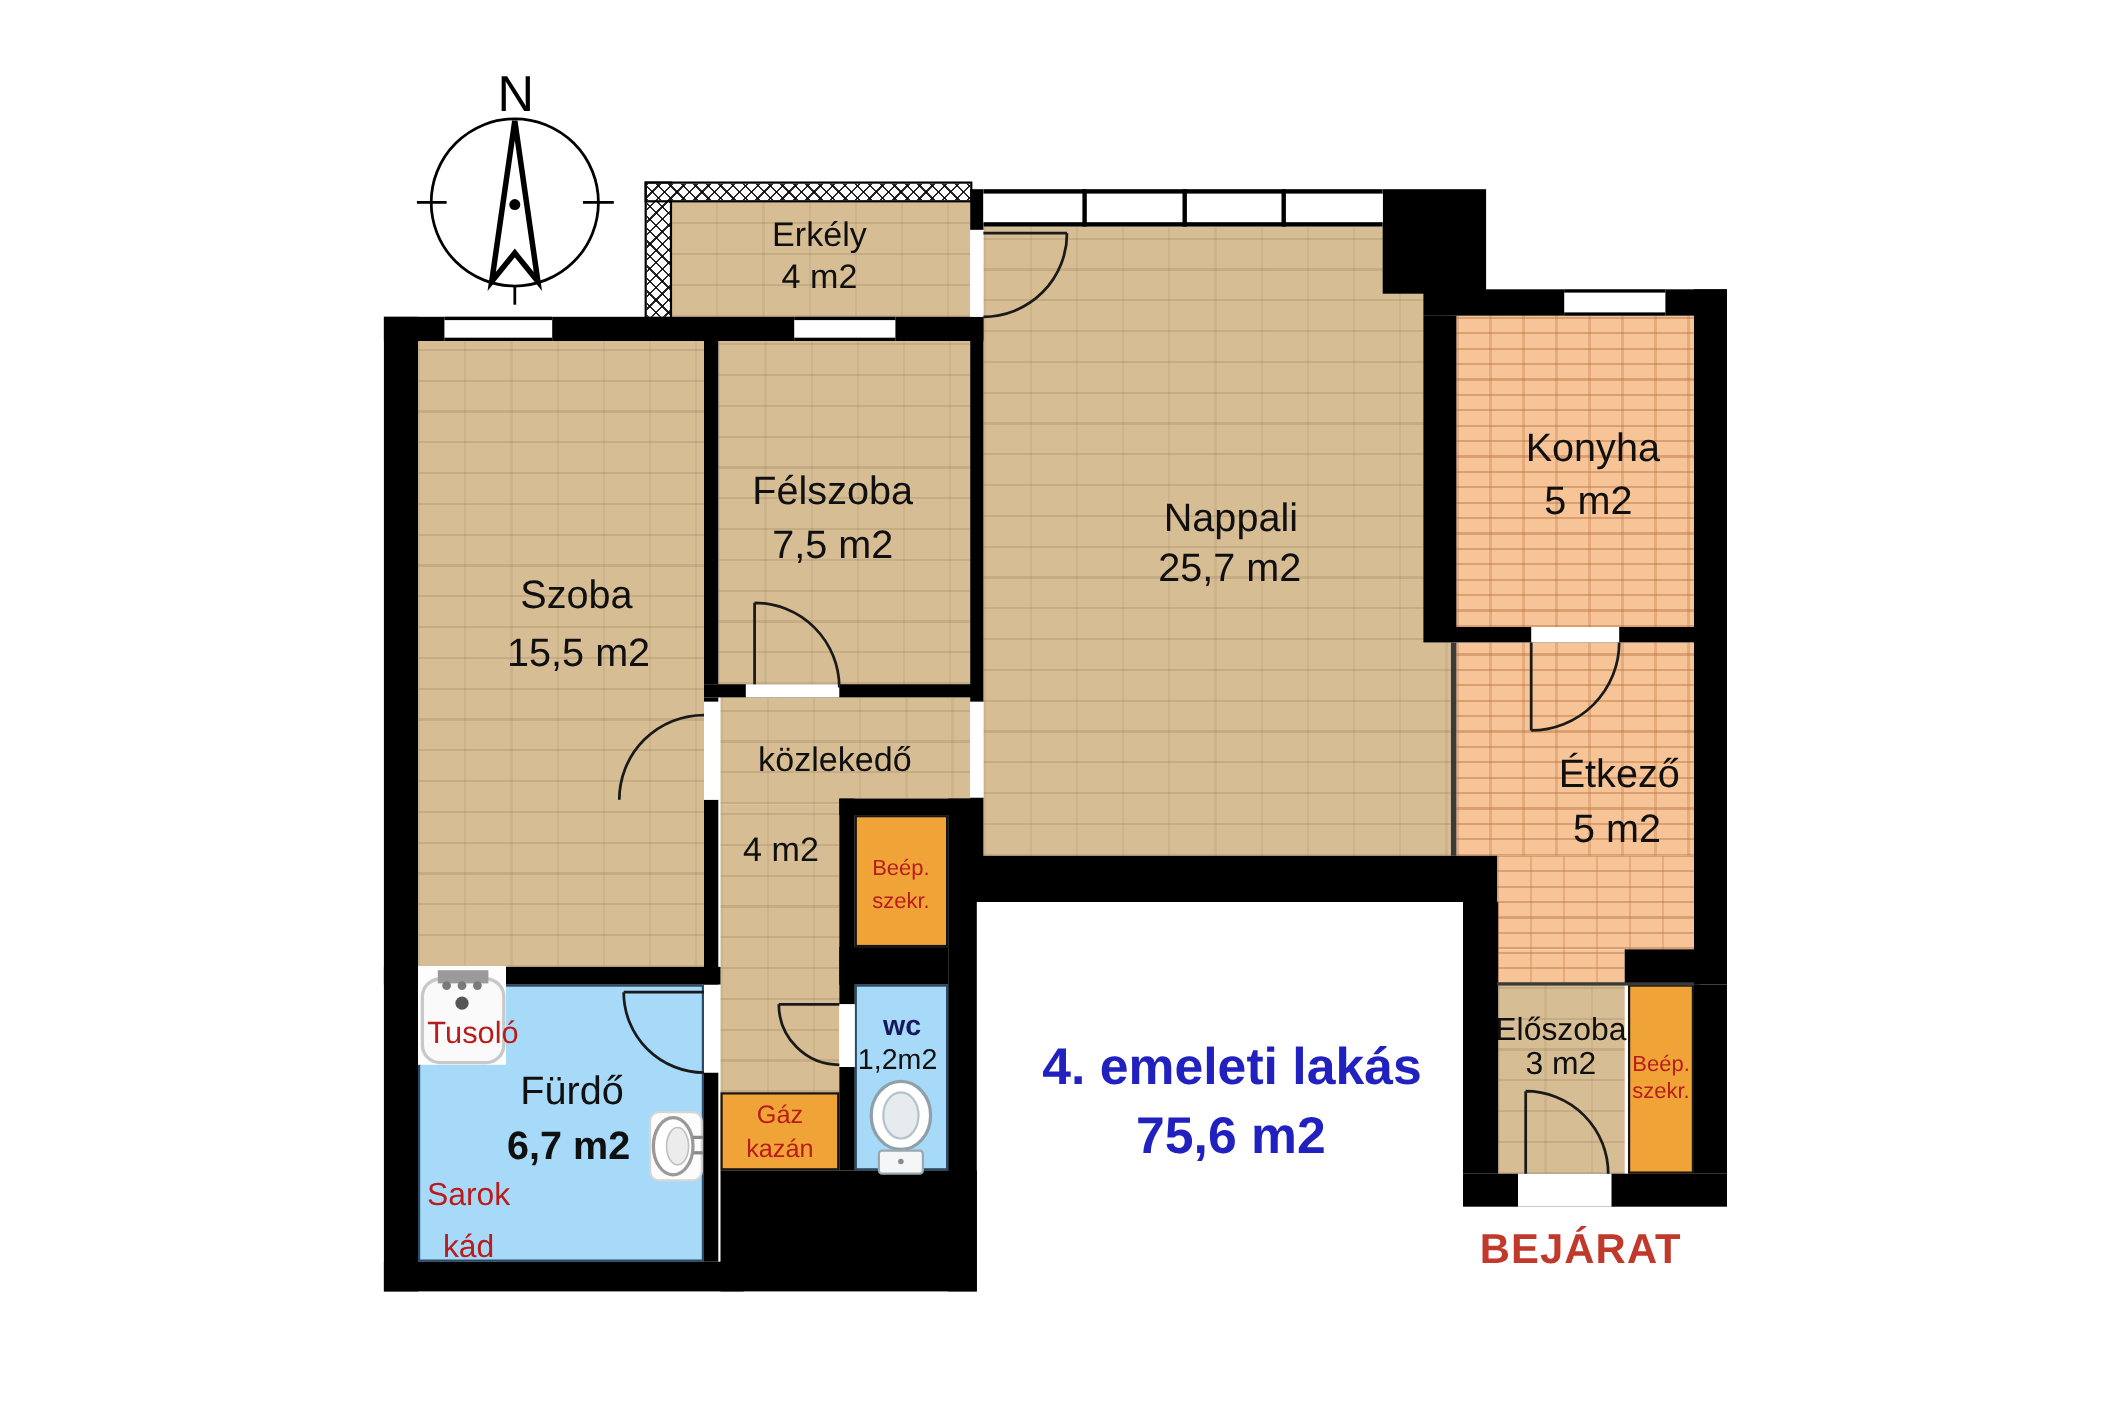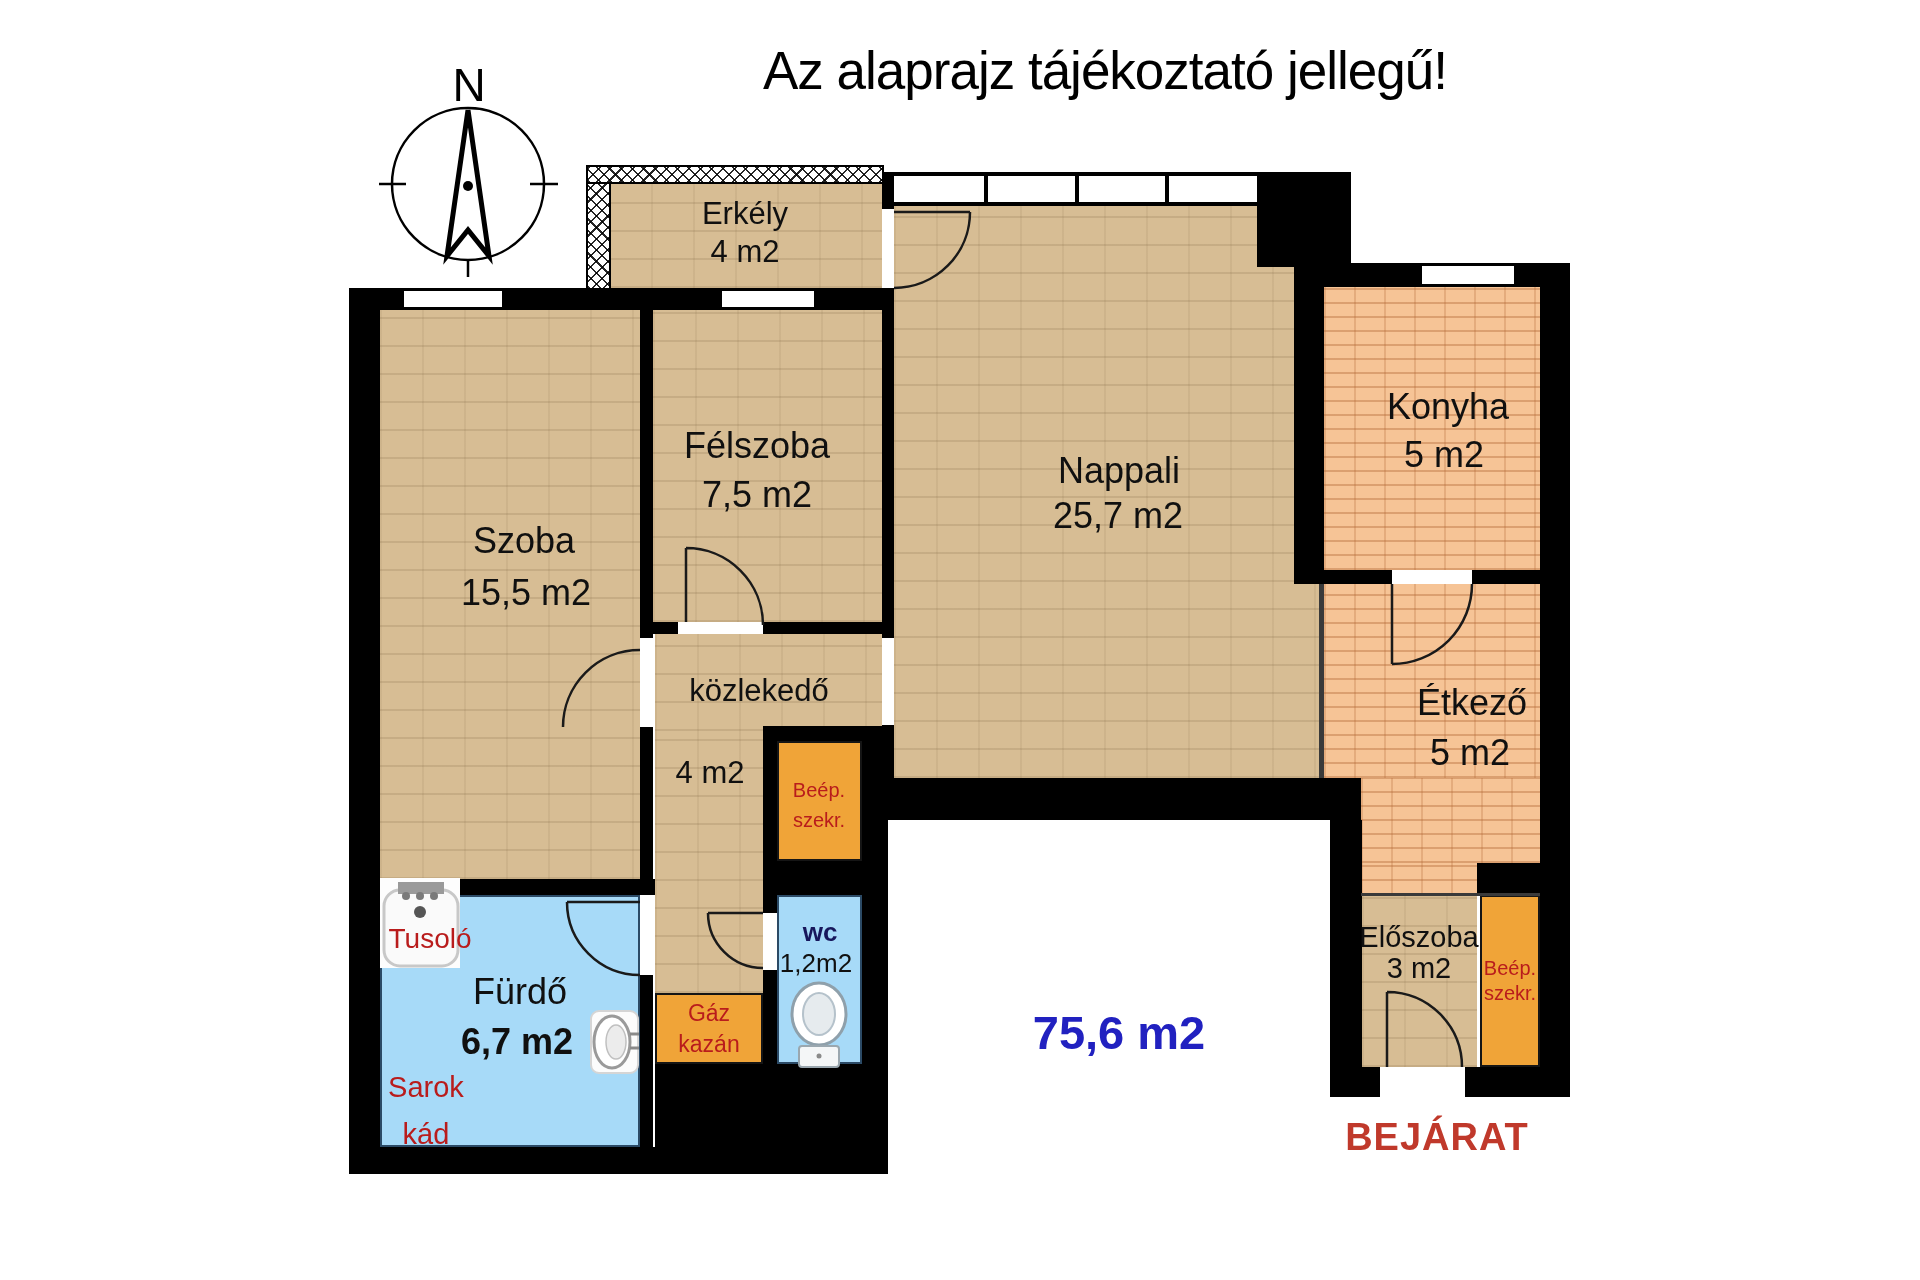--- a/index.html
+++ b/index.html
@@ -38,21 +38,20 @@
   .summary{font-size:47px;font-weight:700;color:#2121c0;}
   .entrance{font-size:38px;font-weight:700;color:#c0392b;letter-spacing:1px;}
   .north{position:absolute;transform:translate(-50%,-50%);font-size:46px;color:#000;}
   svg{position:absolute;left:0;top:0;pointer-events:none;}
 </style>
 </head>
 <body>
 
 <div id="canvas">
 
-  <div class="title">Az alaprajz tájékoztató jellegű!</div>
 
   <div class="tan" style="left:609px;top:182px;width:273px;height:106px;"></div>
   <div class="tan" style="left:380px;top:310px;width:260px;height:569px;"></div>
   <div class="tan" style="left:653px;top:310px;width:229px;height:312px;"></div>
   <div class="tan" style="left:894px;top:206px;width:425px;height:572px;"></div>
   <div class="tan" style="left:655px;top:634px;width:227px;height:97px;"></div>
   <div class="tan" style="left:655px;top:731px;width:108px;height:262px;"></div>
   <div class="tan" style="left:1362px;top:895px;width:115px;height:172px;"></div>
   <div class="brick" style="left:1324px;top:287px;width:216px;height:283px;"></div>
   <div class="brick" style="left:1324px;top:584px;width:216px;height:194px;"></div>
@@ -197,17 +196,18 @@
   <div class="lbl t-tus navy" style="left:430px;top:939px;">Tusoló</div>
   <div class="lbl t-sar navy" style="left:426px;top:1087px;">Sarok</div>
   <div class="lbl t-sar navy" style="left:426px;top:1122px;margin-top:12px;">kád</div>
   <div class="lbl t-gaz navy" style="left:709px;top:1013px;">Gáz</div>
   <div class="lbl t-gaz navy" style="left:709px;top:1044px;">kazán</div>
   <div class="lbl t-szk navy" style="left:819px;top:790px;">Beép.</div>
   <div class="lbl t-szk navy" style="left:819px;top:820px;">szekr.</div>
   <div class="lbl t-szk navy" style="left:1510px;top:968px;">Beép.</div>
   <div class="lbl t-szk navy" style="left:1510px;top:993px;">szekr.</div>
 
+  <div class="lbl summary" style="left:1120px;top:969px;">4. emeleti lakás</div>
   <div class="lbl summary" style="left:1119px;top:1032px;">75,6 m2</div>
 
   <div class="lbl entrance" style="left:1437px;top:1137px;">BEJÁRAT</div>
 
 </div>
 
 </body></html>

